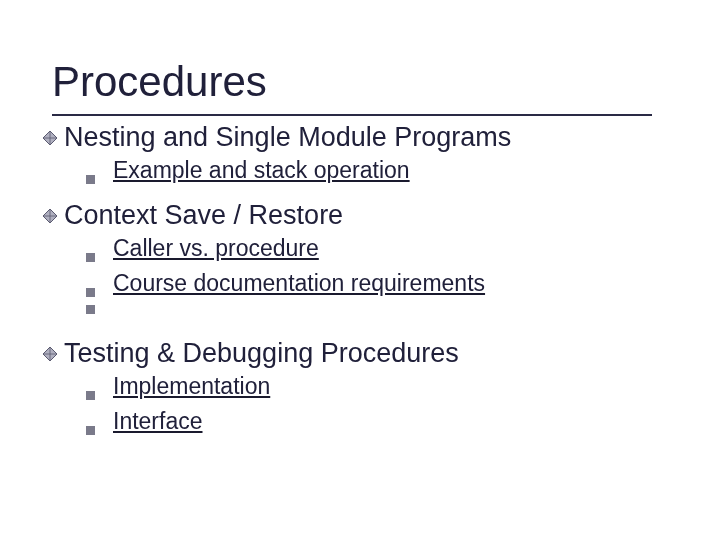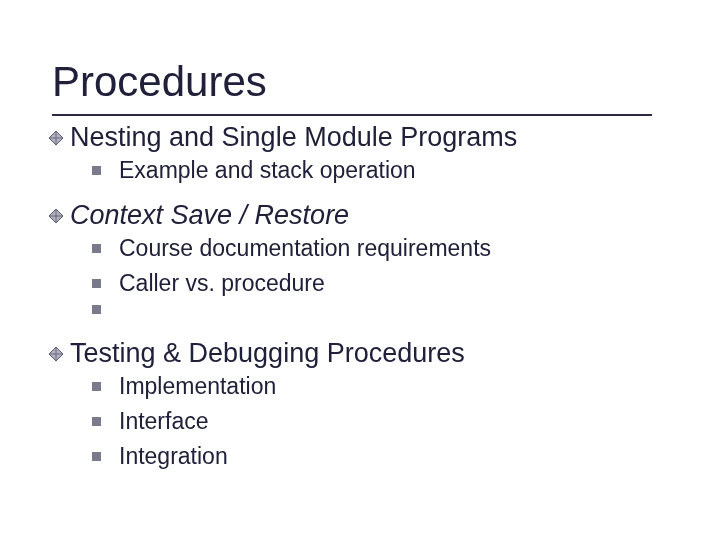--- a/index.html
+++ b/index.html
@@ -30,21 +30,21 @@
   .title-rule {
     position: absolute;
     left: 52px;
     top: 114px;
     width: 600px;
     height: 0;
     border-top: 2px solid #2a2a45;
   }
   .body {
     position: absolute;
-    left: 48px;
+    left: 42px;
     top: 122px;
     width: 610px;
   }
   .lvl1 {
     display: flex;
     align-items: center;
     margin-top: 6px;
     margin-bottom: 4px;
   }
   .lvl1 .bullet {
@@ -56,43 +56,44 @@
     color: #20203a;
     font-family: Verdana, Tahoma, sans-serif;
   }
   .lvl2-group {
     margin-left: 44px;
     margin-top: 2px;
     margin-bottom: 10px;
   }
   .lvl2 {
     display: flex;
-    align-items: center;
+    align-items: flex-end;
     margin: 4px 0 8px 0;
+    text-decoration: underline;
   }
   .lvl2 .sq {
     width: 9px;
     height: 9px;
     background: #7a7a8a;
     margin-right: 18px;
     flex-shrink: 0;
   }
   .lvl2-text {
     font-size: 23px;
     color: #20203a;
     font-family: Verdana, Tahoma, sans-serif;
   }
   
   .diamond-svg {
     width: 16px;
     height: 16px;
     display: block;
   }
   .block1 { margin-top: 0px; }
-  .block2 { margin-top: 16px; font-style: italic; }
+  .block2 { margin-top: 16px; }
   .block3 { margin-top: 24px; }
 </style>
 </head>
 <body>
 
 <div class="slide">
 
   <div class="title">Procedures</div>
   <div class="title-rule"></div>
 
@@ -121,25 +122,25 @@
           <polygon points="8,1 15,8 8,15 1,8" fill="#b0b0c0" stroke="#5a5a70" stroke-width="1"></polygon>
           <line x1="8" y1="1" x2="8" y2="15" stroke="#5a5a70" stroke-width="0.8"></line>
           <line x1="1" y1="8" x2="15" y2="8" stroke="#5a5a70" stroke-width="0.8"></line>
         </svg>
       </span>
       <span class="lvl1-text">Context Save / Restore</span>
     </div>
     <div class="lvl2-group">
       <div class="lvl2">
         <span class="sq"></span>
-        <span class="lvl2-text">Course documentation requirements</span>
+        <span class="lvl2-text">Caller vs. procedure</span>
       </div>
       <div class="lvl2">
         <span class="sq"></span>
-        <span class="lvl2-text">Caller vs. procedure</span>
+        <span class="lvl2-text">Course documentation requirements</span>
       </div>
       <div class="lvl2">
         <span class="sq"></span>
       </div>
     </div>
 
     <div class="lvl1 block3">
       <span class="bullet">
         <svg class="diamond-svg" viewBox="0 0 16 16">
           <polygon points="8,1 15,8 8,15 1,8" fill="#b0b0c0" stroke="#5a5a70" stroke-width="1"></polygon>
@@ -151,20 +152,16 @@
     </div>
     <div class="lvl2-group">
       <div class="lvl2">
         <span class="sq"></span>
         <span class="lvl2-text">Implementation</span>
       </div>
       <div class="lvl2">
         <span class="sq"></span>
         <span class="lvl2-text">Interface</span>
       </div>
-      <div class="lvl2">
-        <span class="sq"></span>
-        <span class="lvl2-text">Integration</span>
-      </div>
     </div>
 
   </div>
 </div>
 
 </body></html>

